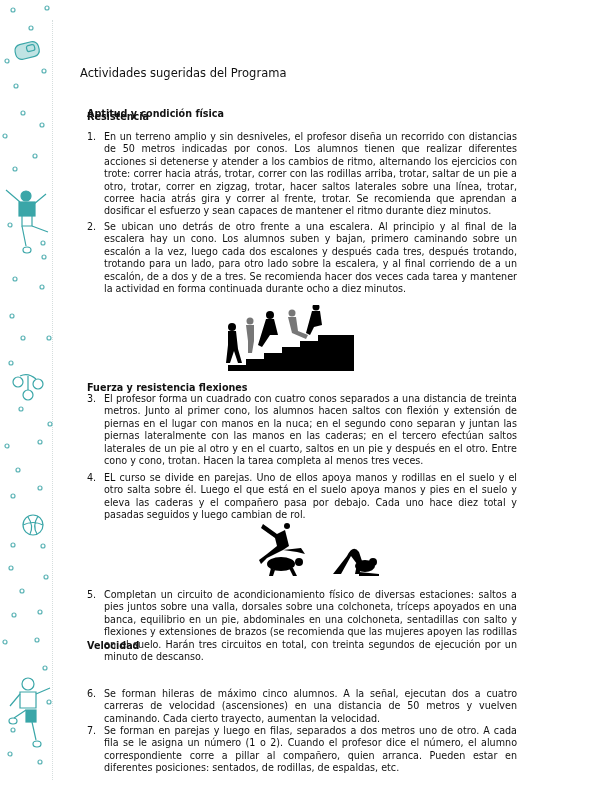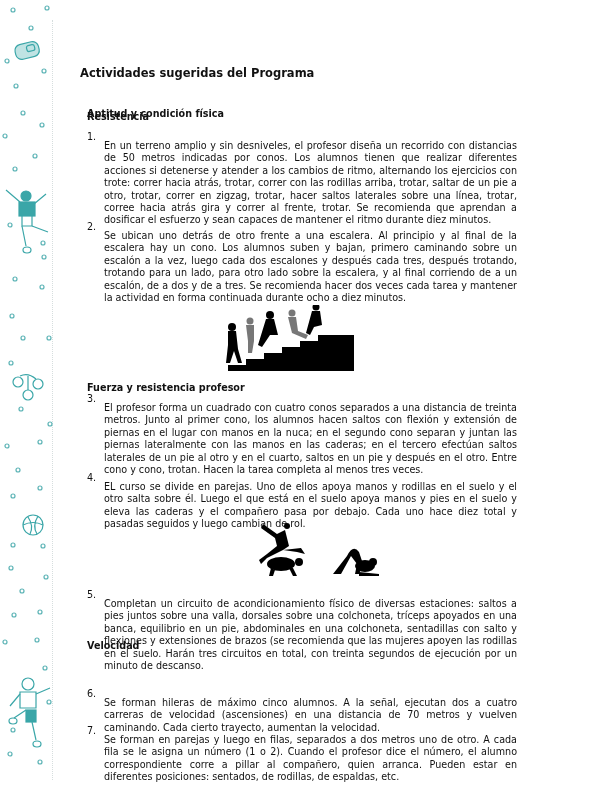--- a/index.html
+++ b/index.html
@@ -2,27 +2,27 @@
 <html><head>
   <meta charset="utf-8">
   <style>
     html, body { margin: 0; padding: 0; background: #ffffff; }
     body { width: 600px; height: 800px; position: relative; overflow: hidden;
            font-family: "DejaVu Sans", sans-serif; color: #111; }
     .sidebar { position: absolute; left: 0; top: 0; width: 56px; height: 800px; }
     .sidebar svg { position: absolute; left: 0; top: 0; }
     .dotline { position: absolute; left: 52px; top: 20px; width: 0; height: 760px;
                border-left: 1px dotted #d6dede; }
-    h1 { position: absolute; left: 80px; top: 66px; margin: 0; font-size: 11.5px; font-weight: bold;
+    h1 { position: absolute; left: 80px; top: 66px; margin: 0; font-size: 11.5px; font-weight: normal;
          letter-spacing: 0; white-space: nowrap; }
     .sec { position: absolute; left: 87px; margin: 0; font-size: 9.6px; font-weight: bold; line-height: 12px; }
     .item { position: absolute; left: 87px; width: 430px; font-size: 9.6px; line-height: 12.4px;
             display: flex; }
     .num { width: 17px; flex: 0 0 17px; }
-    .txt { flex: 1; text-align: justify; margin-top: 9px; }
+    .txt { flex: 1; text-align: justify; }
     .illus { position: absolute; }
   </style>
 </head>
 <body>
 
 <div class="sidebar">
   <div class="dotline"></div>
   <svg width="56" height="800" viewBox="0 0 56 800">
     <g fill="none" stroke="#5bb3b5" stroke-width="1.2">
       <circle cx="13" cy="10" r="2"></circle>
@@ -136,21 +136,21 @@
       <path d="M94 6 L102 6 L104 20 L96 22 L92 30 L88 28 Z M102 10 L110 4"></path>
   </g>
   <g fill="#777">
     <circle cx="32" cy="16" r="3.5"></circle>
       <path d="M28 20 L36 20 L36 36 L34 48 L30 48 L30 36 Z"></path>
     <circle cx="74" cy="8" r="3.5"></circle>
       <path d="M70 12 L78 12 L80 26 L90 30 L88 34 L74 28 Z"></path>
   </g>
 </svg>
 
-<div class="sec" style="top:382px">Fuerza y resistencia profesor</div>
+<div class="sec" style="top:382px">Fuerza y resistencia flexiones</div>
 
 <div class="item" style="top:393px">
   <span class="num">3.</span>
   <span class="txt">El profesor forma un cuadrado con cuatro conos separados a una distancia de treinta metros. Junto al primer cono, los alumnos hacen saltos con flexión y extensión de piernas en el lugar con manos en la nuca; en el segundo cono separan y juntan las piernas lateralmente con las manos en las caderas; en el tercero efectúan saltos laterales de un pie al otro y en el cuarto, saltos en un pie y después en el otro. Entre cono y cono, trotan. Hacen la tarea completa al menos tres veces.</span>
 </div>
 <div class="item" style="top:472px">
   <span class="num">4.</span>
   <span class="txt">EL curso se divide en parejas. Uno de ellos  apoya manos y rodillas en el suelo y el otro salta sobre él. Luego el que está en el suelo apoya manos y pies en el suelo y eleva las caderas y el compañero pasa por debajo. Cada uno hace diez total y pasadas seguidos y luego cambian de rol.</span>
 </div>
 
@@ -171,18 +171,18 @@
 
 <div class="item" style="top:589px">
   <span class="num">5.</span>
   <span class="txt">Completan un circuito de acondicionamiento físico de diversas estaciones: saltos a pies juntos sobre una valla, dorsales sobre una colchoneta, tríceps apoyados en una banca, equilibrio en un pie, abdominales en una colchoneta, sentadillas con salto y flexiones y extensiones de brazos (se recomienda que las mujeres apoyen las rodillas en el suelo. Harán tres circuitos en total, con treinta segundos de ejecución por un minuto de descanso.</span>
 </div>
 
 <div class="sec" style="top:640px">Velocidad</div>
 
 <div class="item" style="top:688px">
   <span class="num">6.</span>
-  <span class="txt">Se forman hileras de máximo cinco alumnos. A la señal, ejecutan dos a cuatro carreras de velocidad (ascensiones) en una distancia de 70 metros y vuelven caminando. Cada cierto trayecto, aumentan la velocidad.</span>
+  <span class="txt">Se forman hileras de máximo cinco alumnos. A la señal, ejecutan dos a cuatro carreras de velocidad (ascensiones) en una distancia de 50 metros y vuelven caminando. Cada cierto trayecto, aumentan la velocidad.</span>
 </div>
 <div class="item" style="top:725px">
   <span class="num">7.</span>
   <span class="txt">Se forman en parejas y luego en filas, separados a dos metros uno de otro. A cada fila se le asigna un número (1 o 2). Cuando el profesor dice el número, el alumno correspondiente corre a pillar al compañero, quien arranca. Pueden estar en diferentes posiciones: sentados, de rodillas, de espaldas, etc.</span>
 </div>
 
 </body></html>

